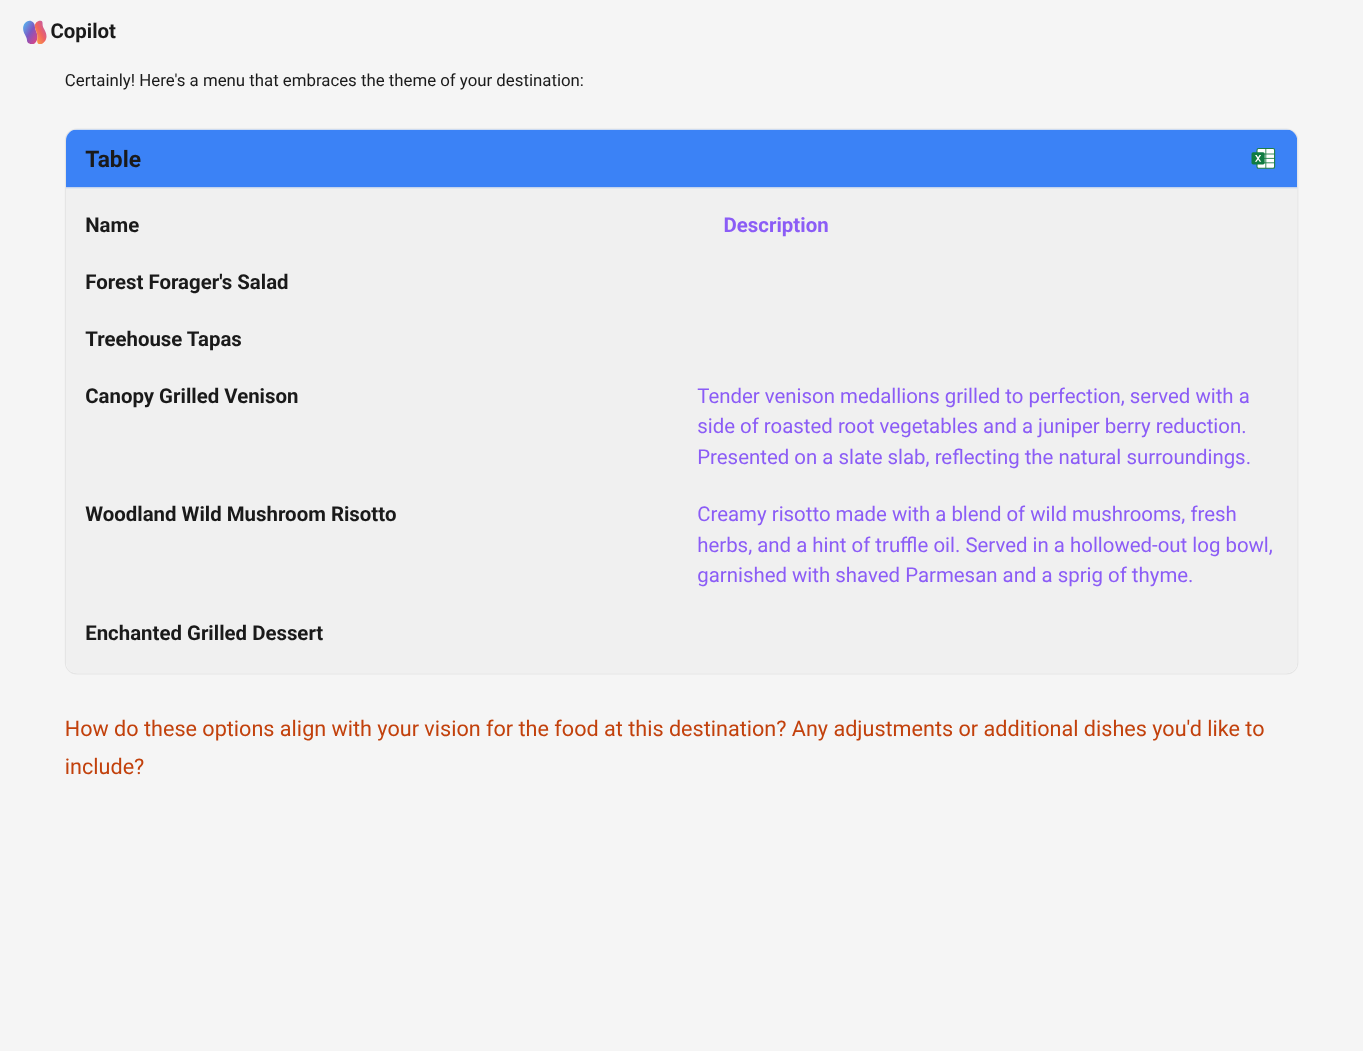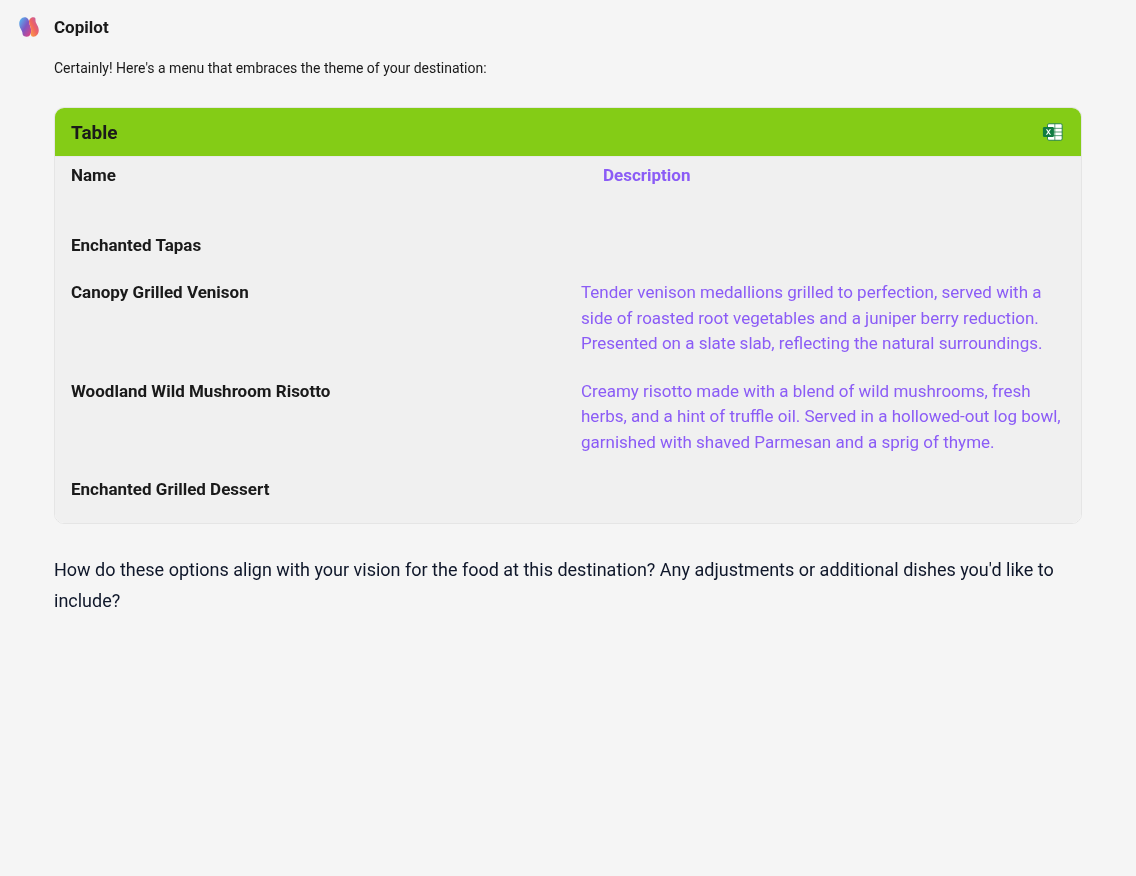--- a/index.html
+++ b/index.html
@@ -10,21 +10,20 @@
     body {
       font-family: -apple-system, BlinkMacSystemFont, "Segoe UI", Roboto, "Helvetica Neue", Arial, sans-serif;
       background-color: #f5f5f5;
       color: #1a1a1a;
       padding: 14px 54px 40px 54px;
       width: 1136px;
     }
     .header-row {
       display: flex;
       align-items: center;
-      gap: 12px;
       margin-bottom: 18px;
       margin-left: -38px;
     }
     .copilot-logo {
       width: 26px;
       height: 26px;
     }
     .copilot-name {
       font-weight: 700;
       font-size: 17px;
@@ -42,21 +41,21 @@
       border-radius: 10px;
       overflow: hidden;
       margin-bottom: 30px;
     }
     .table-header {
       display: flex;
       justify-content: space-between;
       align-items: center;
       padding: 12px 16px;
       border-bottom: 1px solid #e9e9e9;
-      background-color: #84cc16;
+      background-color: #3b82f6;
     }
     .table-title {
       font-weight: 700;
       font-size: 19px;
       color: #1a1a1a;
     }
     .excel-icon-btn {
       width: 24px;
       height: 24px;
       display: flex;
@@ -71,21 +70,21 @@
     .table-grid {
       width: 100%;
     }
     .grid-row {
       display: flex;
       align-items: flex-start;
       padding-top: 22px;
       gap: 20px;
     }
     .grid-row.header-grid-row {
-      padding-top: 6px;
+      padding-top: 19px;
       padding-bottom: 0px;
       gap: 42px;
     }
     .col-name {
       flex: 0 0 490px;
       font-size: 17px;
       font-weight: 700;
       color: #1a1a1a;
       line-height: 1.5;
     }
@@ -93,21 +92,21 @@
       flex: 1;
       font-size: 17px;
       color: #8b5cf6;
       line-height: 1.5;
     }
     .col-desc.desc-header {
       font-weight: 700;
     }
     .outro-text {
       font-size: 18px;
-      color: #0f172a;
+      color: #c2410c;
       line-height: 1.75;
     }
   </style>
 </head>
 <body>
 
 <div class="header-row">
   <div class="copilot-logo">
     <svg viewBox="0 0 24 24" width="26" height="26">
       <defs>
@@ -148,24 +147,25 @@
   </div>
 
   <div class="table-body">
     <div class="table-grid">
       <div class="grid-row header-grid-row">
         <div class="col-name">Name</div>
         <div class="col-desc desc-header">Description</div>
       </div>
 
       <div class="grid-row">
+        <div class="col-name">Forest Forager's Salad</div>
       </div>
 
       <div class="grid-row">
-        <div class="col-name">Enchanted Tapas</div>
+        <div class="col-name">Treehouse Tapas</div>
       </div>
 
       <div class="grid-row">
         <div class="col-name">Canopy Grilled Venison</div>
         <div class="col-desc">Tender venison medallions grilled to perfection, served with a side of roasted root vegetables and a juniper berry reduction. Presented on a slate slab, reflecting the natural surroundings.</div>
       </div>
 
       <div class="grid-row">
         <div class="col-name">Woodland Wild Mushroom Risotto</div>
         <div class="col-desc">Creamy risotto made with a blend of wild mushrooms, fresh herbs, and a hint of truffle oil. Served in a hollowed-out log bowl, garnished with shaved Parmesan and a sprig of thyme.</div>

